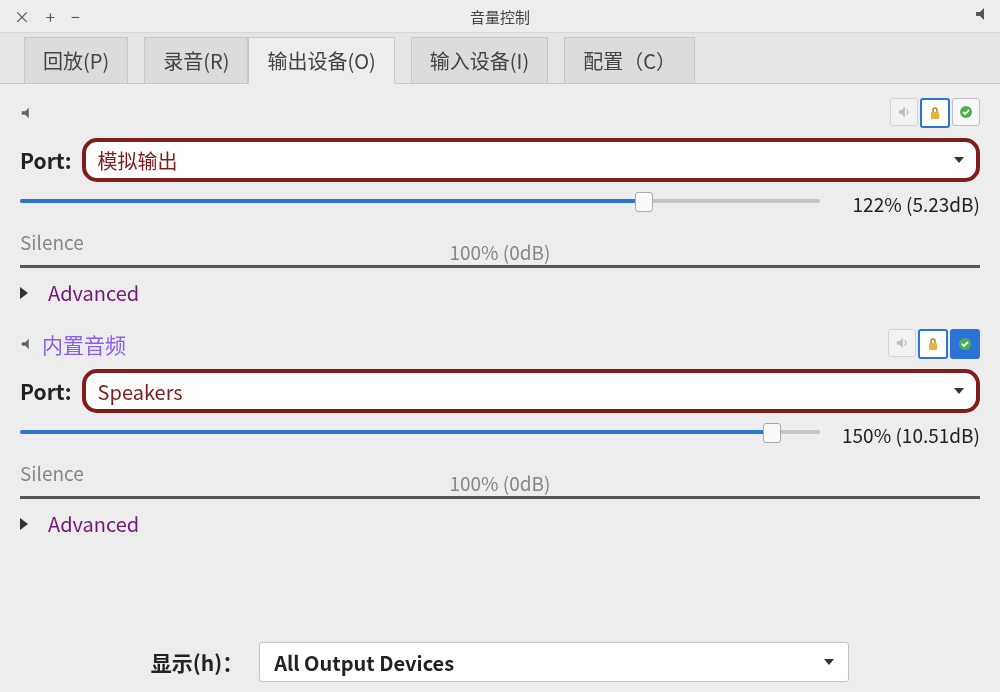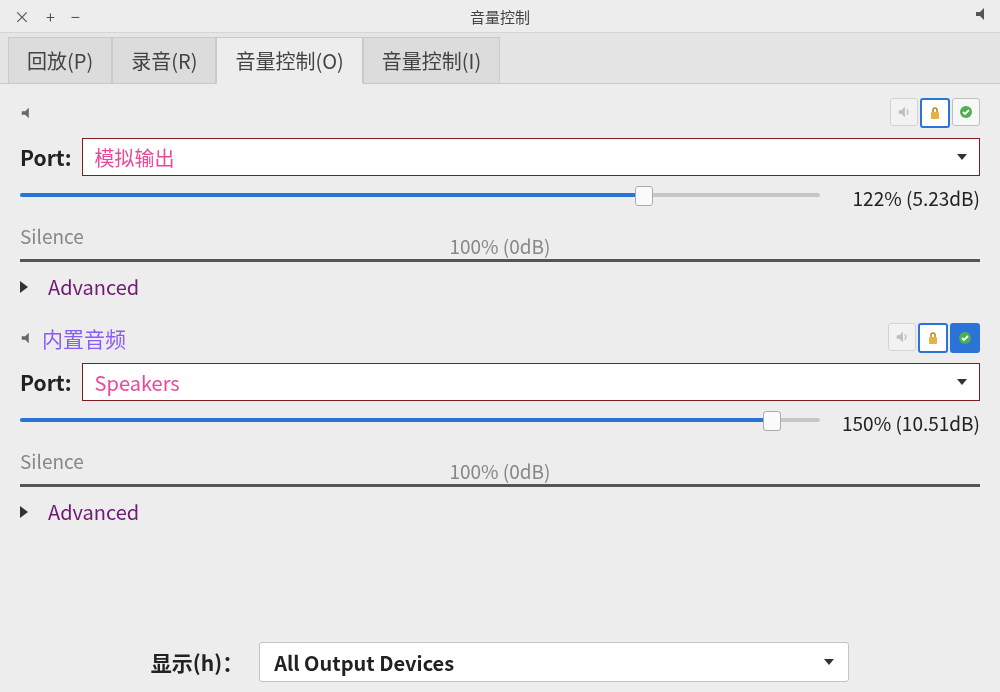--- a/index.html
+++ b/index.html
@@ -4,35 +4,35 @@
 <style>
   html,body{margin:0;padding:0;font-family:"Noto Sans CJK SC","Microsoft YaHei","PingFang SC",sans-serif;background:#ededed;color:#333;}
   body{width:1000px;height:692px;overflow:hidden;}
   .titlebar{height:32px;display:flex;align-items:center;position:relative;border-bottom:1px solid #d6d6d6;}
   .tb-left{display:flex;gap:16px;padding-left:14px;color:#555;font-size:16px;}
   .tb-left span{cursor:default;}
   .tb-title{position:absolute;left:0;right:0;text-align:center;font-size:15px;color:#444;}
   .tb-right{position:absolute;right:10px;top:6px;}
   .tabs{display:flex;align-items:flex-end;padding:4px 8px 0 8px;background:#e5e5e5;border-bottom:1px solid #c9c9c9;}
   .tab{padding:8px 18px;font-size:20px;color:#444;border:1px solid transparent;border-bottom:none;cursor:default;}
-  .tab.inactive{background:#dcdcdc;border-color:#c9c9c9;}
+  .tab.inactive{background:#dcdcdc;border-color:#c9c9c9;margin-left:16px;}
   .tab.inactive + .tab.inactive{border-left:1px solid #c9c9c9;}
   .tab.active{background:#ededed;border:1px solid #c9c9c9;border-bottom:1px solid #ededed;margin-bottom:-1px;}
   .content{padding:14px 20px 0 20px;}
   .device{margin-bottom:12px;}
   .dev-header{display:flex;align-items:center;justify-content:space-between;margin-bottom:10px;}
   .dev-left{display:flex;align-items:center;gap:8px;font-size:21px;color:#8b5cf6;}
   .dev-icons{display:flex;gap:2px;}
   .iconbtn{width:26px;height:26px;border:1px solid #bfbfbf;border-radius:3px;background:#f7f7f7;display:flex;align-items:center;justify-content:center;}
   .iconbtn.sel-blue{border:2px solid #2b73d6;background:#fff;}
   .iconbtn.sel-blue-fill{border:2px solid #2b73d6;background:#2b73d6;}
   .iconbtn.dim{opacity:0.55;}
   .port-row{display:flex;align-items:center;gap:10px;margin-bottom:10px;}
   .port-label{font-size:21px;font-weight:bold;color:#222;}
-  .port-select{flex:1;height:36px;border:1px solid #7f1d1d;border-radius:0;background:#fff;display:flex;align-items:center;justify-content:space-between;padding:0 12px;font-size:20px;color:#ec4899;}
+  .port-select{flex:1;height:36px;border:4px solid #7f1d1d;border-radius:15px;background:#fff;display:flex;align-items:center;justify-content:space-between;padding:0 12px;font-size:20px;color:#7f1d1d;}
   .caret-down{width:0;height:0;border-left:5px solid transparent;border-right:5px solid transparent;border-top:6px solid #333;}
   .slider-wrap{position:relative;margin-bottom:4px;height:32px;}
   .track{position:absolute;left:0;right:160px;top:7px;height:4px;background:#c6c6c6;border-radius:2px;}
   .track-fill{position:absolute;left:0;top:7px;height:4px;background:#2b73d6;border-radius:2px;}
   .thumb{position:absolute;top:0;width:16px;height:18px;background:#fafafa;border:1px solid #aaa;border-radius:3px;transform:translateX(-50%);}
   .vol-text{position:absolute;right:0;top:-2px;font-size:19px;color:#222;}
   .scale-row{display:flex;position:relative;font-size:19px;color:#888;margin-top:0;padding-right:160px;margin-bottom:10px;}
   .scale-left{}
   .scale-mid{position:absolute;left:50%;transform:translateX(-50%);margin-top:10px;}
   .divider{height:3px;background:#555;margin:8px 0 6px 0;}
@@ -56,22 +56,23 @@
   <div class="tb-right">
     <svg width="16" height="16" viewBox="0 0 16 16">
         <path d="M2 6 L6 6 L10 2 L10 14 L6 10 L2 10 Z" fill="#555"></path>
       </svg>
   </div>
 </div>
 
 <div class="tabs">
   <div class="tab inactive"><span>回放(P)</span></div>
   <div class="tab inactive"><span>录音(R)</span></div>
-  <div class="tab active"><span>音量控制(O)</span></div>
-  <div class="tab inactive"><span>音量控制(I)</span></div>
+  <div class="tab active"><span>输出设备(O)</span></div>
+  <div class="tab inactive"><span>输入设备(I)</span></div>
+  <div class="tab inactive"><span>配置（C）</span></div>
 </div>
 
 <div class="content">
 
   <div class="device">
     <div class="dev-header">
       <div class="dev-left">
         <span>
           <svg width="14" height="14" viewBox="0 0 16 16">
               <path d="M2 6 L6 6 L10 2 L10 14 L6 10 L2 10 Z" fill="#666"></path>

